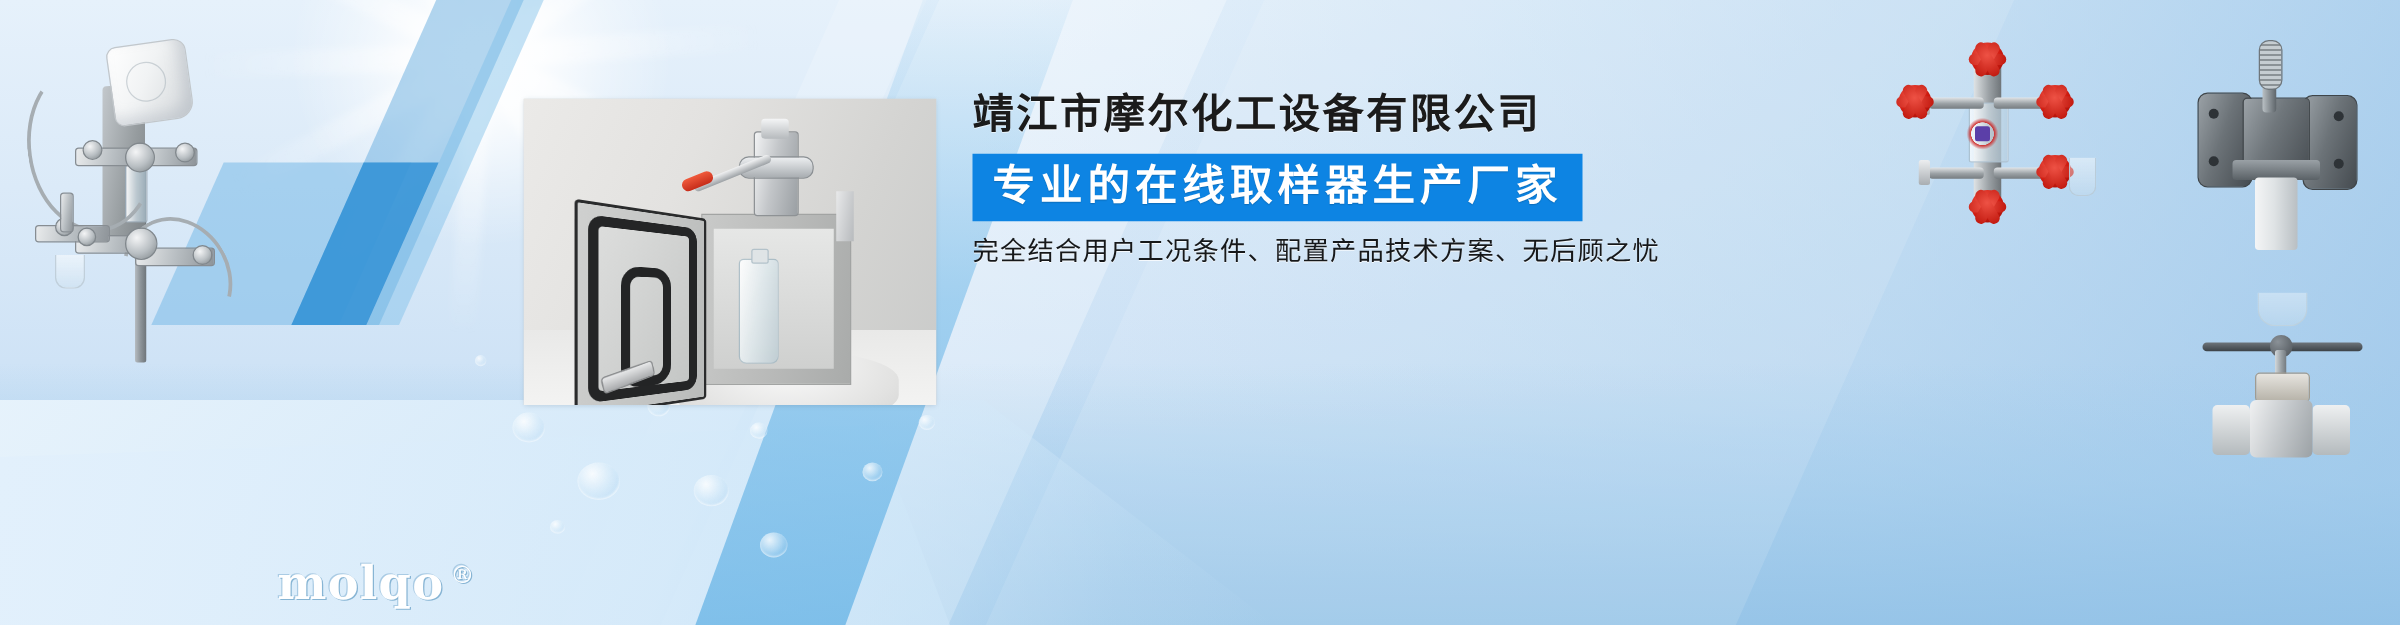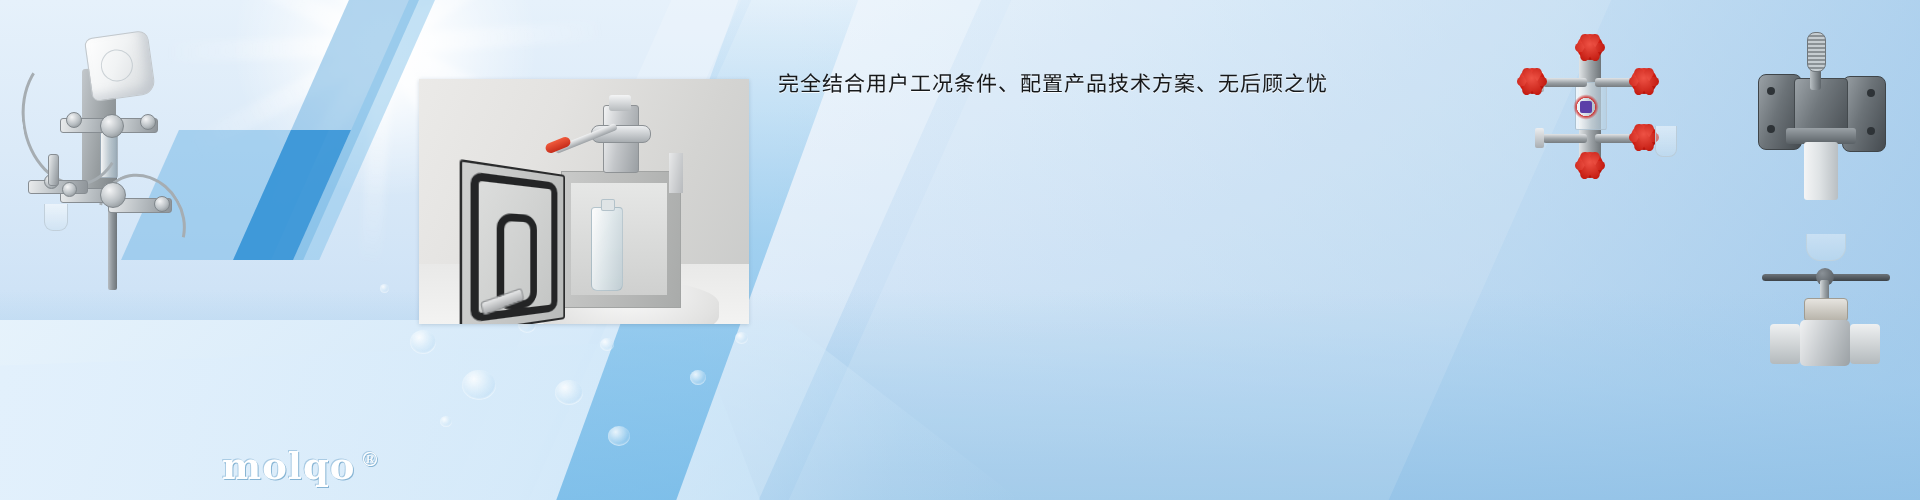--- a/index.html
+++ b/index.html
@@ -517,20 +517,22 @@
     <div class="gv-handle"></div>
     <div class="gv-knob"></div>
     <div class="gv-stem"></div>
     <div class="gv-bonnet"></div>
     <div class="gv-port" style="left:26px;top:96px"></div>
     <div class="gv-port" style="left:106px;top:96px"></div>
     <div class="gv-body"></div>
   </div>
 
   <div class="copy">
+    <h1 class="company">靖江市摩尔化工设备有限公司</h1>
+    <div class="pill headline">专业的在线取样器生产厂家</div>
     <p class="subline">完全结合用户工况条件、配置产品技术方案、无后顾之忧</p>
   </div>
 
   <div class="brand">
     <span>molqo</span><span class="reg">®</span>
   </div>
 
 </div>
 
 </body></html>

